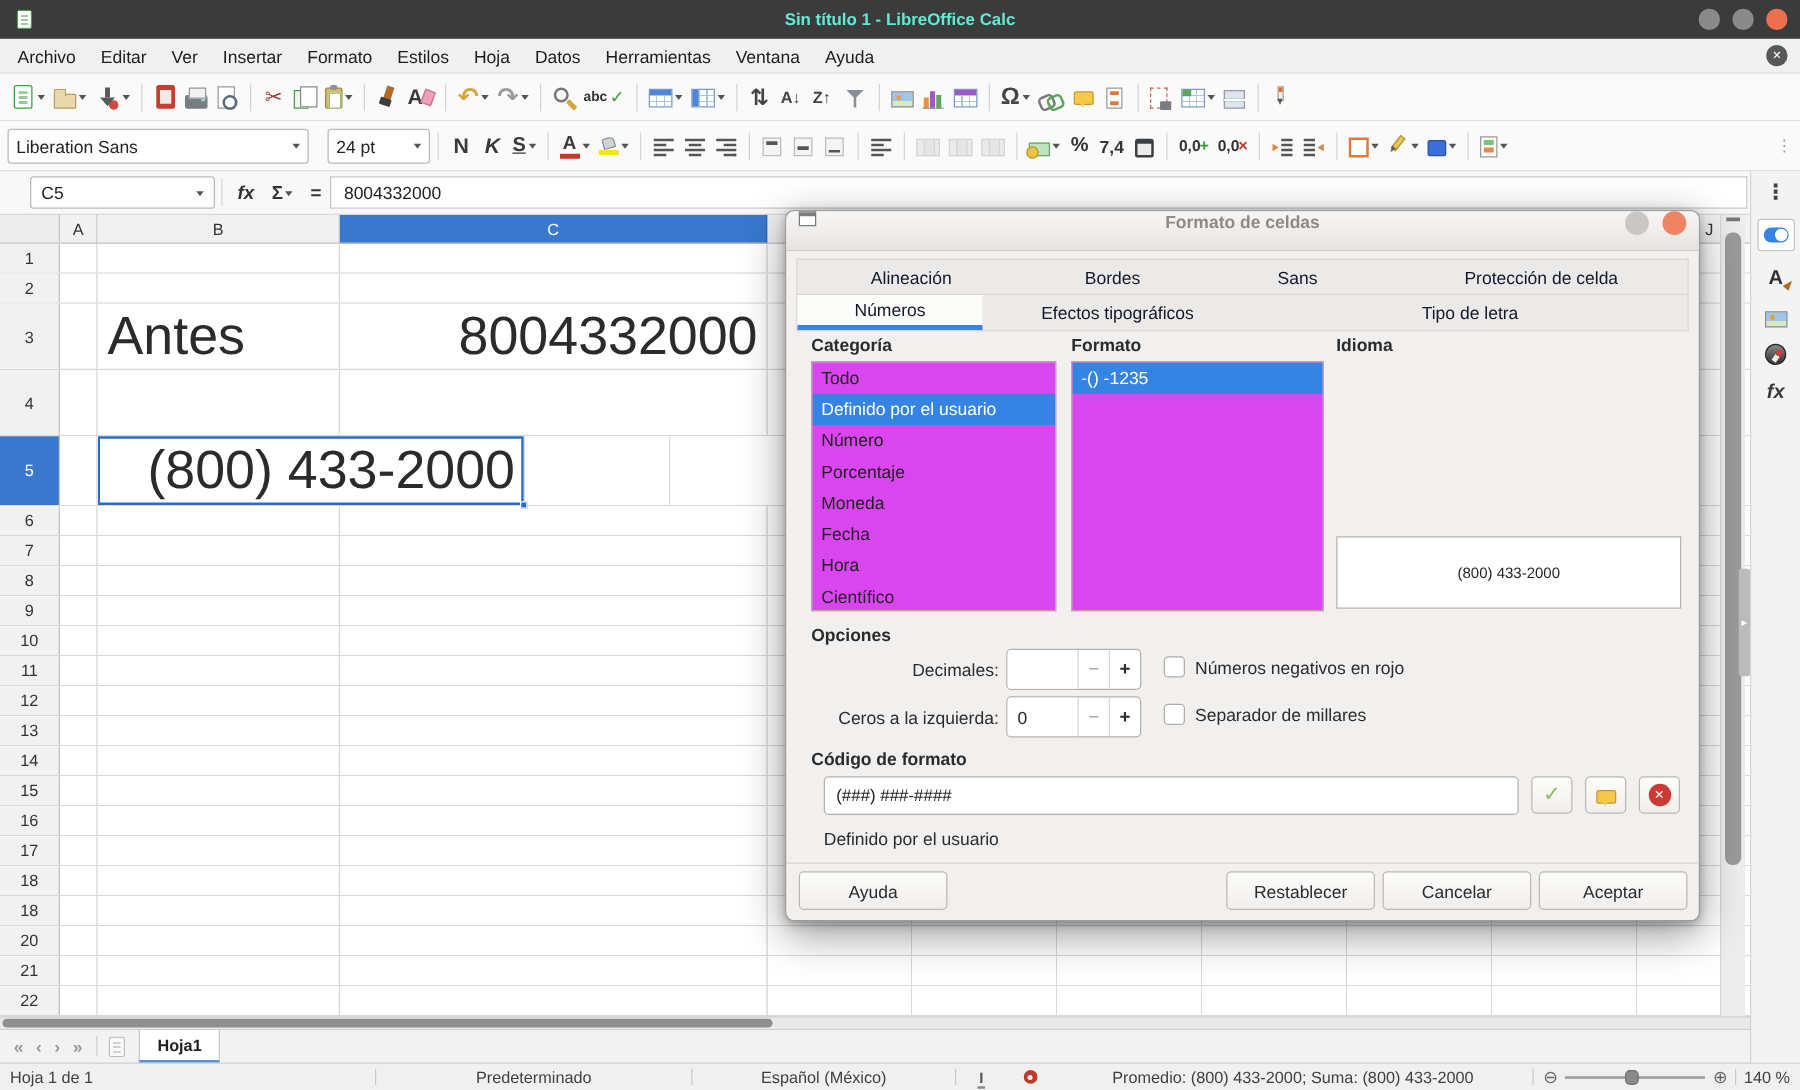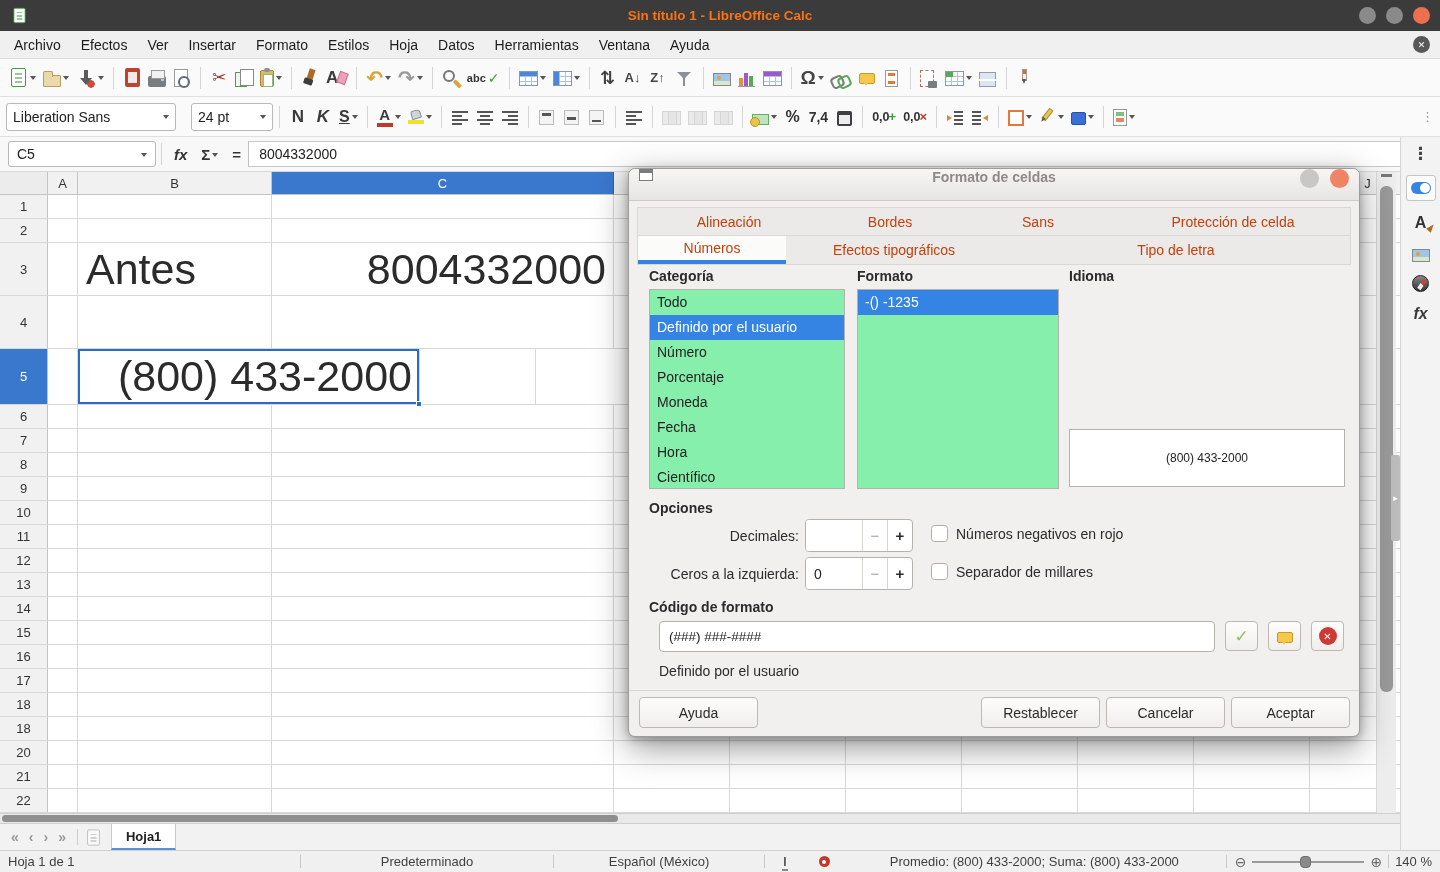--- a/index.html
+++ b/index.html
@@ -1,21 +1,21 @@
 <!DOCTYPE html>
 <html><head>
 <meta charset="utf-8">
 <style>
   *{box-sizing:border-box;margin:0;padding:0}
   html,body{width:1440px;height:872px;overflow:hidden}
   body{font-family:"Liberation Sans","DejaVu Sans",sans-serif;position:relative;background:#e8e8e8;font-size:14px;color:#222}
 
   
   .titlebar{height:31px;background:#3b3b3b;display:flex;align-items:center;padding:0 10px;position:relative}
-  .wtitle{position:absolute;left:0;right:0;text-align:center;color:#f97316;font-weight:bold;font-size:13.5px}
+  .wtitle{position:absolute;left:0;right:0;text-align:center;color:#5eead4;font-weight:bold;font-size:13.5px}
   .wbtns{margin-left:auto;display:flex;gap:10px;z-index:2}
   .wcirc{width:17px;height:17px;border-radius:50%;background:#8a8a8a;display:inline-block}
   .wcirc.orange{background:#ec6f4f}
 
   
   .menubar{height:28px;background:#f0f0f0;display:flex;align-items:center;padding:0 4px;border-bottom:1px solid #dcdcdc}
   .menu-item{padding:3px 10px;font-size:14px;color:#1c1c1c;border-radius:3px}
   .docclose{margin-left:auto;margin-right:6px;width:17px;height:17px;border-radius:50%;background:#585858;color:#fff;font-size:9px;display:flex;align-items:center;justify-content:center}
 
   
@@ -114,21 +114,21 @@
   .i-bucket{width:10px;height:9px;background:#cfd4da;border:1px solid #8a8f95;border-radius:2px 4px 1px 1px;transform:rotate(-15deg)}
   .numfmt{font-weight:bold;font-size:14px;color:#333}
   .num2{display:inline-flex;align-items:flex-end;font-weight:bold;font-size:12.5px;color:#333}
   .num2 em{font-style:normal;font-size:13px;margin-left:-1px}
   .num2 em.g{color:#3a9e3a}.num2 em.r{color:#c0392b}
   .combo{height:28px;background:#fff;border:1px solid #b9b9b9;border-radius:3px;display:flex;align-items:center;padding:0 6px;gap:6px}
   .combo .cval{flex:1;font-size:14px;color:#222}
   .tb-overflow{margin-left:auto;color:#9a9a9a;font-size:13px}
 
   
-  .fbar{height:35px;background:#f8f8f8;display:flex;align-items:center;padding:0 8px;border-bottom:1px solid #d8d8d8}
+  .fbar{height:35px;background:#f8f8f8;display:flex;align-items:center;padding:0 24px;border-bottom:1px solid #d8d8d8}
   .namebox{width:148px;height:26px;background:#fff;border:1px solid #b9b9b9;border-radius:3px;display:flex;align-items:center;padding:0 8px}
   .namebox span{flex:1;font-size:14px}
   .fbtn{padding:0 7px;font-size:15px;color:#333;display:flex;align-items:center;gap:2px}
   .fbtn .fxg{font-weight:bold;font-style:italic}
   .fbtn .sumg{font-weight:bold}
   .finput{flex:1;height:26px;background:#fff;border:1px solid #c9c9c9;border-left:1px solid #c2c2c2;padding:0 10px;font-size:14px;font-family:inherit;color:#222}
   .fexpand{color:#666;font-size:11px;padding:0 6px}
 
   
   .sheet{position:relative;background:#fff;height:641px}
@@ -190,27 +190,27 @@
   .dtitle{height:32px;display:flex;align-items:flex-start;padding:0 10px;background:linear-gradient(#f7f6f5,#e7e5e3);border-bottom:1px solid #cfccc8;border-radius:7px 7px 0 0;position:relative}
   .dtitle .dtext{position:absolute;left:0;right:0;text-align:center;color:#8e8a86;font-weight:bold;font-size:14px}
   .i-restore{width:14px;height:12px;border:1.5px solid #7c7c7c;background:#fff;position:relative;z-index:2}
   .i-restore::after{content:"";position:absolute;left:0;right:0;top:0;height:3px;background:#7c7c7c}
   .dcircles{margin-left:auto;display:flex;gap:11px;z-index:2}
   .dcirc{width:19px;height:19px;border-radius:50%;background:#c9c7c5}
   .dcirc.orange{background:#ef8465}
   .dtabs{position:absolute;left:8px;right:8px;top:38px}
   .trow{display:flex;border:1px solid #dad7d4;border-bottom:none;background:#eceae8}
   .trow2{border-bottom:1px solid #dad7d4}
-  .dtab{display:flex;align-items:center;justify-content:center;font-size:14px;color:#c2410c;height:27px}
+  .dtab{display:flex;align-items:center;justify-content:center;font-size:14px;color:#0f172a;height:27px}
   .trow2 .dtab{height:28px}
   .dtab.active{background:#fbfbfa;border-bottom:4px solid #3584e4}
   .r1c1{width:182px}.r1c2{width:140px}.r1c3{width:156px}.r1c4{flex:1}
   .r2c1{width:148px}.r2c2{width:348px}.r2c3{flex:1}
   .dlabel{position:absolute;font-weight:bold;font-size:14px;color:#2b2b2b}
-  .dlist{position:absolute;background:#86efac;border:1px solid #b5b1ad;font-size:14px;overflow:hidden}
+  .dlist{position:absolute;background:#d946ef;border:1px solid #b5b1ad;font-size:14px;overflow:hidden}
   .dlist .li{height:25px;line-height:25px;padding:0 7px;white-space:nowrap;color:#222}
   .li.selitem{background:#3584e4;color:#fff}
   .lang{position:absolute;left:440px;top:121px;width:276px;height:30px;background:#fff;border:1px solid #b5b1ad;border-radius:4px;display:flex;align-items:center;padding:0 10px;font-size:13.5px;color:#222}
   .lang span{flex:1;white-space:nowrap;overflow:hidden}
   .lang .car{border-top-color:#333;margin-top:3px}
   .dpreview{position:absolute;left:440px;top:260px;width:276px;height:58px;background:#fff;border:1px solid #b5b1ad;display:flex;align-items:center;justify-content:center;font-size:12px;color:#222}
   .optlabel{position:absolute;font-size:14px;color:#2b2b2b;text-align:right;width:150px;left:20px}
   .spin{position:absolute;left:176px;width:108px;height:33px;background:#fff;border:1px solid #b5b1ad;border-radius:4px;display:flex;overflow:hidden}
   .spin input{width:56px;border:none;outline:none;padding:0 8px;font-size:14px;font-family:inherit;color:#222;background:#fff}
   .spin .sbtn{width:25px;border-left:1px solid #d8d5d2;display:flex;align-items:center;justify-content:center;font-size:15px}
@@ -233,21 +233,21 @@
   <span class="wtitle">Sin título 1 - LibreOffice Calc</span>
   <span class="wbtns">
     <i class="wcirc"></i>
     <i class="wcirc"></i>
     <i class="wcirc orange"></i>
   </span>
 </div>
 
 <div class="menubar">
   <span class="menu-item">Archivo</span>
-  <span class="menu-item">Efectos</span>
+  <span class="menu-item">Editar</span>
   <span class="menu-item">Ver</span>
   <span class="menu-item">Insertar</span>
   <span class="menu-item">Formato</span>
   <span class="menu-item">Estilos</span>
   <span class="menu-item">Hoja</span>
   <span class="menu-item">Datos</span>
   <span class="menu-item">Herramientas</span>
   <span class="menu-item">Ventana</span>
   <span class="menu-item">Ayuda</span>
   <span class="docclose">
@@ -371,21 +371,21 @@
   <span class="tb">
       <i class="ic i-split"></i>
     </span>
   <i class="vsep"></i>
   <span class="tb">
       <i class="ic i-draw"></i>
     </span>
 </div>
 
 <div class="tbar tb-fmt">
-  <span class="combo" style="width:170px">
+  <span class="combo" style="width:241px">
       <span class="cval">Liberation Sans</span>
       <i class="car"></i>
     </span>
   <span class="combo" style="width:82px;margin-left:14px">
       <span class="cval">24 pt</span>
       <i class="car"></i>
     </span>
   <i class="vsep"></i>
   <span class="tb">
       <b class="bld">N</b>

